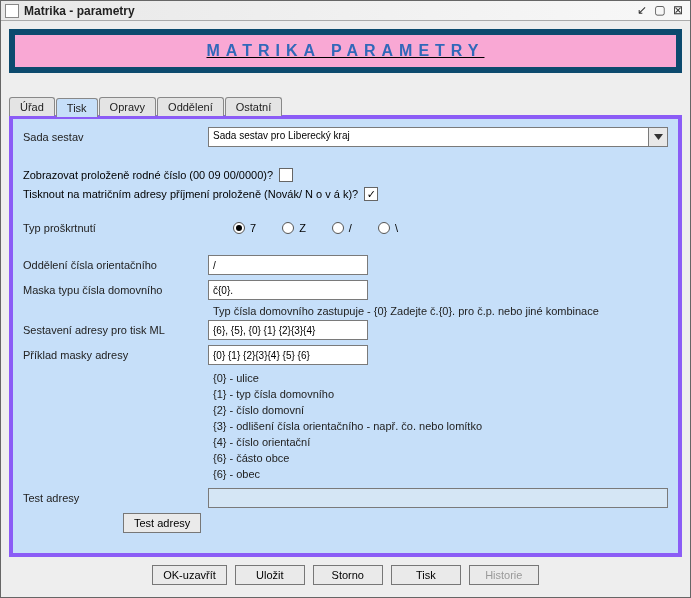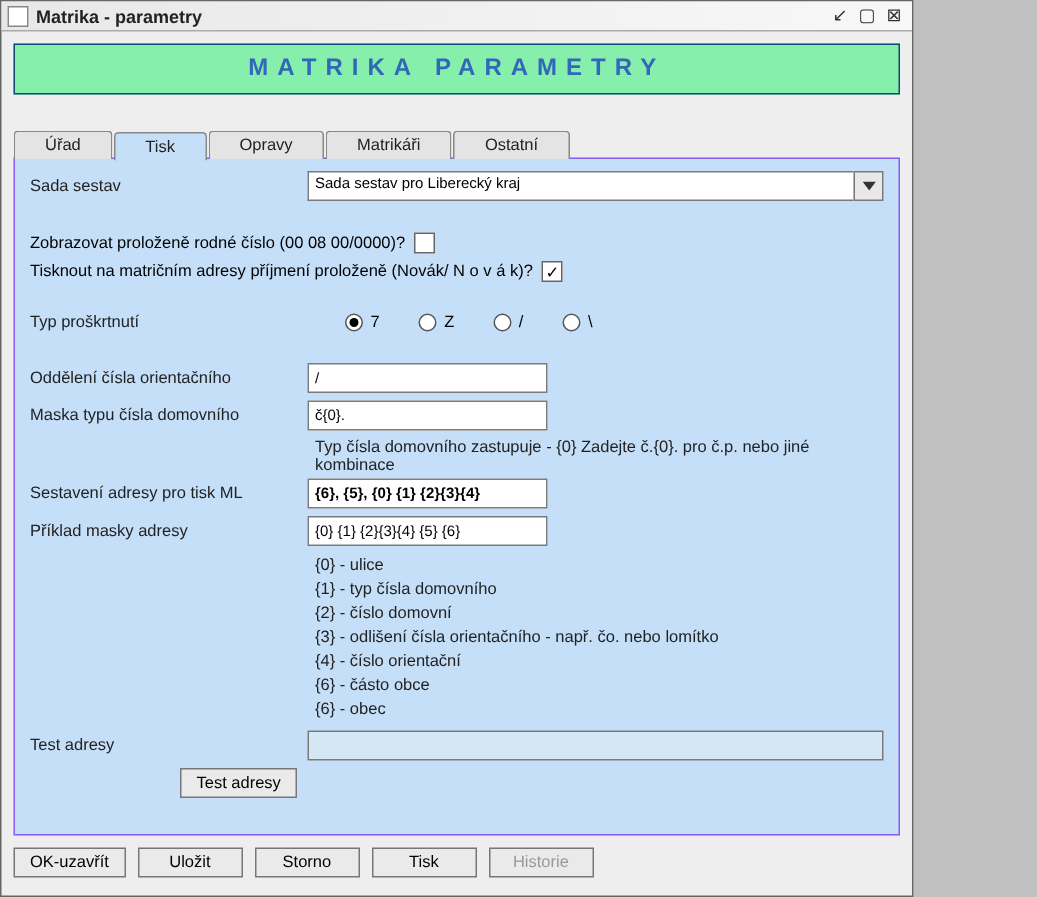--- a/index.html
+++ b/index.html
@@ -5,21 +5,21 @@
 * { box-sizing: border-box; margin: 0; padding: 0; }
 body {
   font-family: Arial, sans-serif;
   font-size: 11px;
   background: #c0c0c0;
   width: 691px;
   height: 598px;
   overflow: hidden;
 }
 .window {
-  width: 609px;
+  width: 691px;
   height: 598px;
   background: #eeeeee;
   border: 1px solid #666;
   display: flex;
   flex-direction: column;
 }
 .titlebar {
   height: 20px;
   background: linear-gradient(to right, #e8e8e8, #f8f8f8);
   border-bottom: 1px solid #aaa;
@@ -48,54 +48,55 @@
   cursor: pointer;
   line-height: 13px;
 }
 .content-area {
   flex: 1;
   padding: 8px;
   display: flex;
   flex-direction: column;
 }
 .header-band {
-  background: #86efac;
-  border: 1px solid #0c4a6e;
+  background: #f9a8d4;
+  border: 6px solid #0c4a6e;
   padding: 7px 0;
   text-align: center;
   margin-bottom: 24px;
+  text-decoration: underline;
 }
 .header-band span {
   font-size: 16px;
   font-weight: bold;
   letter-spacing: 6px;
   color: #3168b9;
 }
 .tab-row {
   display: flex;
   position: relative;
   z-index: 2;
 }
 .tab {
-  padding: 3px 20px;
+  padding: 3px 10px;
   border: 1px solid #888;
   border-bottom: none;
   background: #e4e4e4;
   margin-right: 1px;
   border-radius: 3px 3px 0 0;
   cursor: pointer;
   color: #222;
 }
 .tab.active {
   background: #c6dff9;
   position: relative;
   top: 1px;
 }
 .tab-panel {
-  border: 1px solid #8b5cf6;
+  border: 4px solid #8b5cf6;
   background: #c6dff9;
   padding: 8px 10px 10px;
   flex: 1;
   position: relative;
   margin-top: -1px;
 }
 .form-row {
   display: flex;
   align-items: center;
   margin-bottom: 5px;
@@ -162,20 +163,21 @@
   margin-left: 190px;
   color: #222;
 }
 .legend {
   margin-left: 190px;
   line-height: 16px;
   color: #222;
 }
 .button-row {
   display: flex;
+  justify-content: center;
   gap: 8px;
   padding: 8px 0 4px;
 }
 .btn {
   min-width: 70px;
   padding: 3px 10px;
   border: 1px solid #777;
   background: #eaeaea;
   cursor: pointer;
   text-align: center;
@@ -198,21 +200,21 @@
 
   <div class="content-area">
     <div class="header-band">
       <span>MATRIKA PARAMETRY</span>
     </div>
 
     <div class="tab-row">
       <div class="tab"><span>Úřad</span></div>
       <div class="tab active"><span>Tisk</span></div>
       <div class="tab"><span>Opravy</span></div>
-      <div class="tab"><span>Matrikáři</span></div>
+      <div class="tab"><span>Oddělení</span></div>
       <div class="tab"><span>Ostatní</span></div>
     </div>
 
     <div class="tab-panel">
 
       <div class="form-row">
         <div class="form-label">Sada sestav</div>
         <div class="select">
           <div class="text-field">Sada sestav pro Liberecký kraj</div>
           <div class="select-btn">
@@ -220,21 +222,21 @@
                 <polygon points="0,0 9,0 4.5,6" fill="#333"></polygon>
               </svg>
           </div>
         </div>
       </div>
 
 
       <div class="spacer-md"></div>
 
       <div class="form-row">
-        <span>Zobrazovat proloženě rodné číslo (00 08 00/0000)?</span>
+        <span>Zobrazovat proloženě rodné číslo (00 09 00/0000)?</span>
         <span class="chk"></span>
       </div>
 
       <div class="form-row">
         <span>Tisknout na matričním adresy příjmení proloženě (Novák/ N o v á k)?</span>
         <span class="chk">✓</span>
       </div>
 
       <div class="spacer-md"></div>
 
@@ -271,21 +273,21 @@
 
       <div class="form-row">
         <div class="form-label">Maska typu čísla domovního</div>
         <input class="text-field" style="width: 160px;" value="č{0}.">
       </div>
 
       <div class="hint">Typ čísla domovního zastupuje - {0} Zadejte č.{0}. pro č.p. nebo jiné kombinace</div>
 
       <div class="form-row" style="margin-top:3px">
         <div class="form-label">Sestavení adresy pro tisk ML</div>
-        <input class="text-field" style="width: 160px; font-weight: bold;" value="{6}, {5}, {0} {1} {2}{3}{4}">
+        <input class="text-field" style="width: 160px;" value="{6}, {5}, {0} {1} {2}{3}{4}">
       </div>
 
       <div class="form-row">
         <div class="form-label">Příklad masky adresy</div>
         <input class="text-field" style="width: 160px;" value="{0} {1} {2}{3}{4} {5} {6}">
       </div>
 
       <div class="legend">
         <div>{0} - ulice</div>
         <div>{1} - typ čísla domovního</div>

